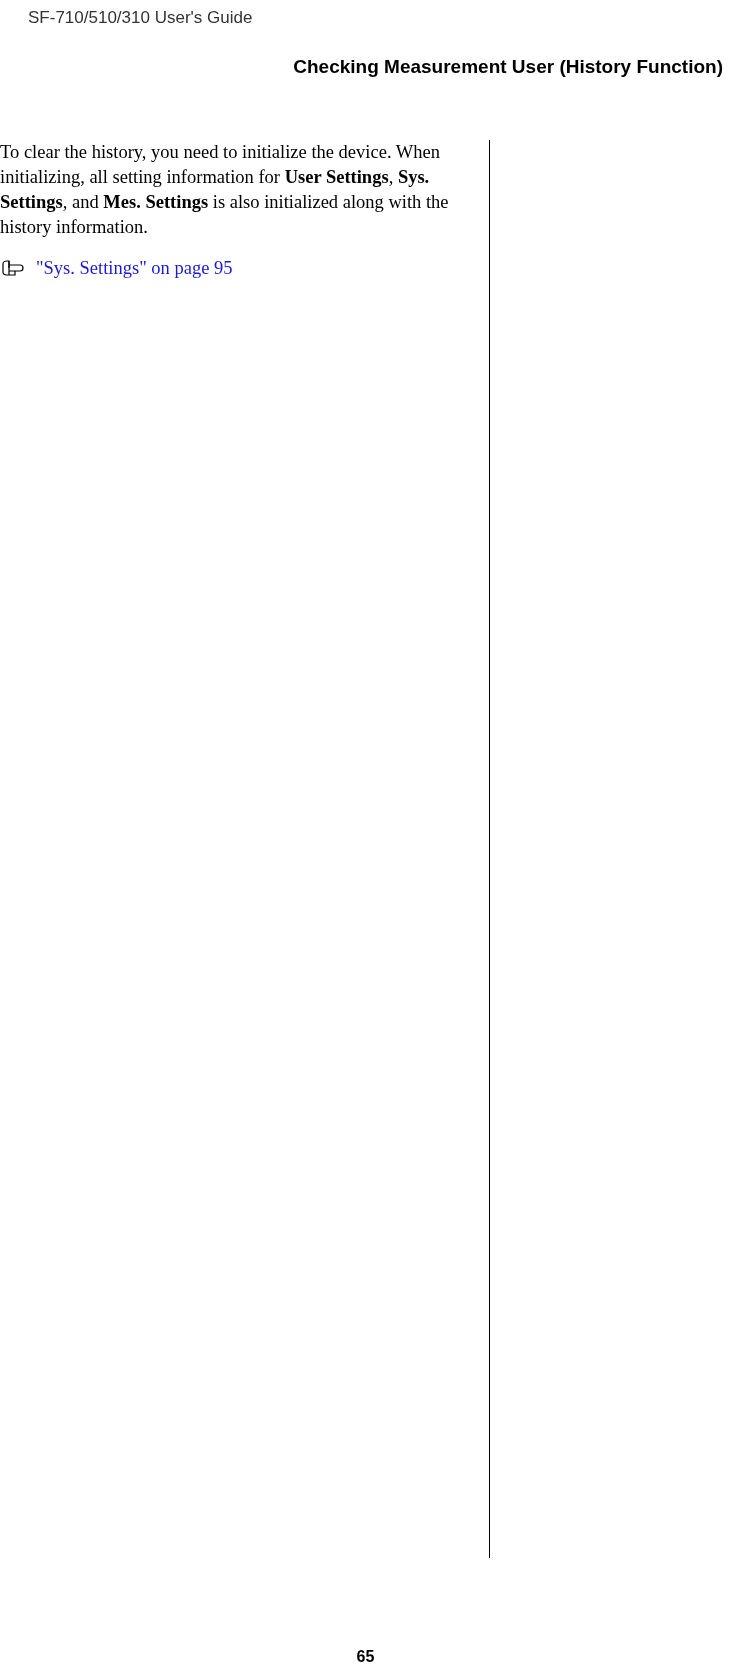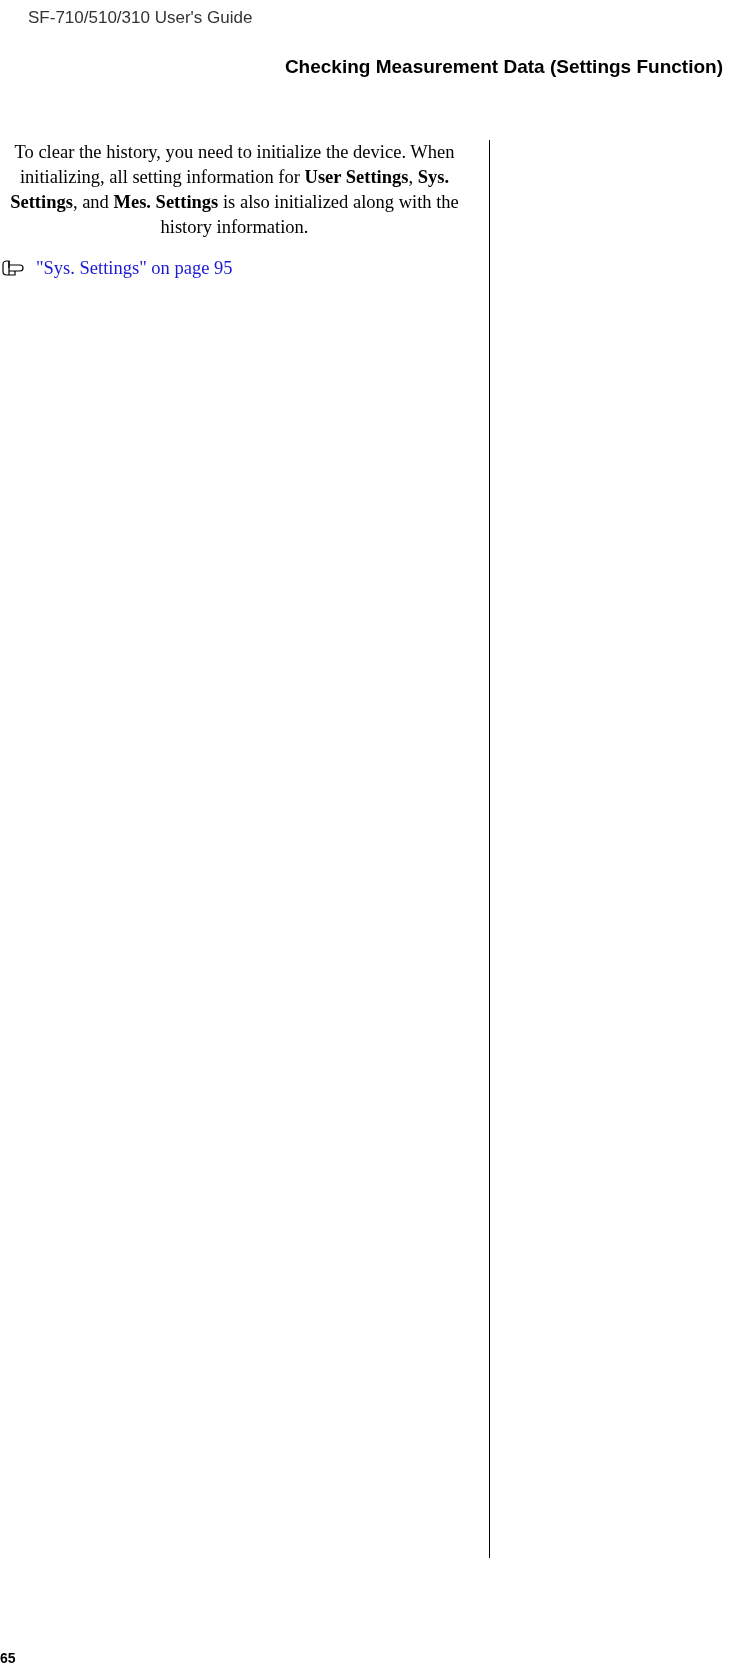--- a/index.html
+++ b/index.html
@@ -26,21 +26,20 @@
       text-align: right;
       font-family: Arial, Helvetica, sans-serif;
       font-weight: bold;
       font-size: 19px;
       padding: 28px 8px 0 0;
       color: #000000;
     }
     .content-area {
       display: flex;
       padding-top: 62px;
-      text-align: center;
     }
     .left-column {
       width: 490px;
       border-right: 1px solid #000000;
       padding-right: 20px;
       min-height: 1418px;
     }
     .body-text {
       font-size: 18.5px;
       line-height: 1.35;
@@ -63,31 +62,32 @@
     .link-text {
       color: #1a1ad6;
       font-size: 18.5px;
       font-family: Georgia, 'Times New Roman', serif;
     }
     .page-number {
       position: absolute;
       bottom: 10px;
       left: 0;
       right: 0;
+      text-align: center;
       font-family: Arial, Helvetica, sans-serif;
       font-weight: bold;
-      font-size: 14px;
+      font-size: 16px;
     }
   </style>
 </head>
 <body>
 
 <div class="header">SF-710/510/310     User's Guide</div>
 
-<div class="section-title">Checking Measurement Data (Settings Function)</div>
+<div class="section-title">Checking Measurement User (History Function)</div>
 
 <div class="content-area">
   <div class="left-column">
     <p class="body-text">
       <span>To clear the history, you need to initialize the device. When initializing, all setting information for </span><span class="bold">User Settings</span><span>, </span><span class="bold">Sys. Settings</span><span>, and </span><span class="bold">Mes. Settings</span><span> is also initialized along with the history information.</span>
     </p>
 
     <div class="link-line">
       <span class="hand-icon">
         <svg width="28" height="18" viewBox="0 0 28 18">

